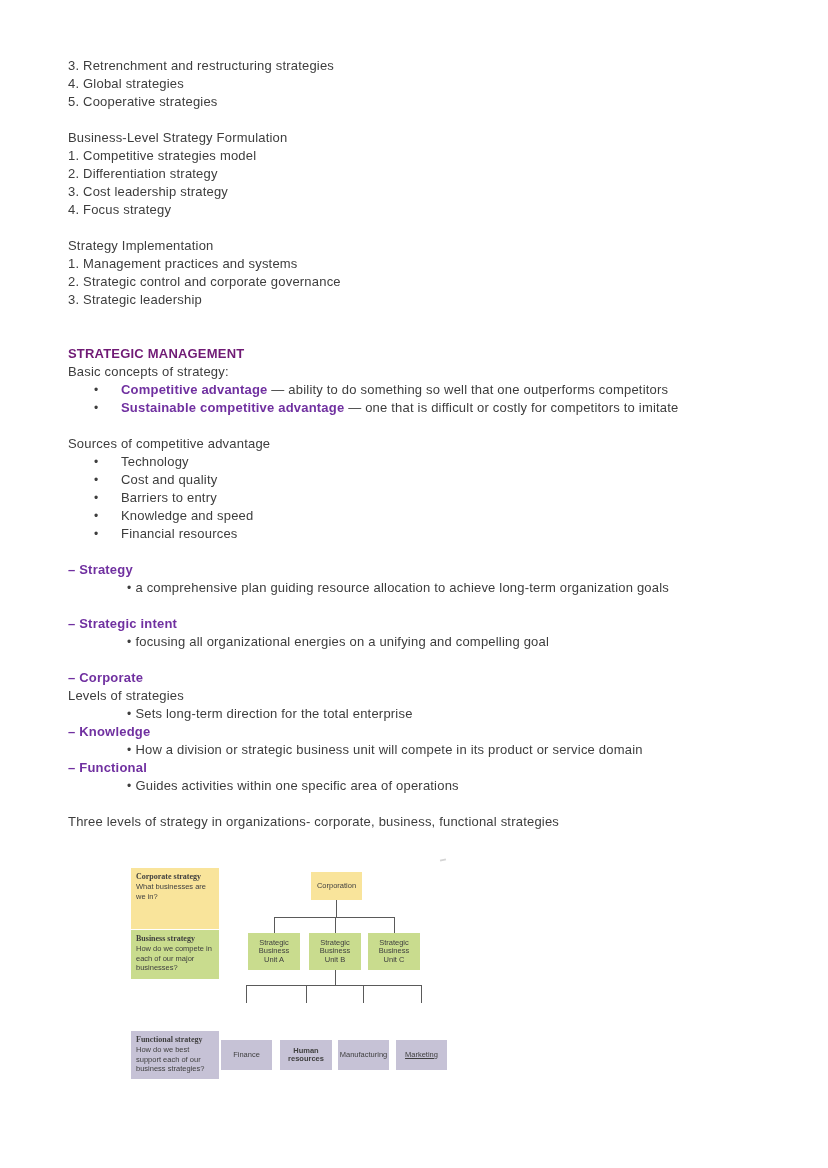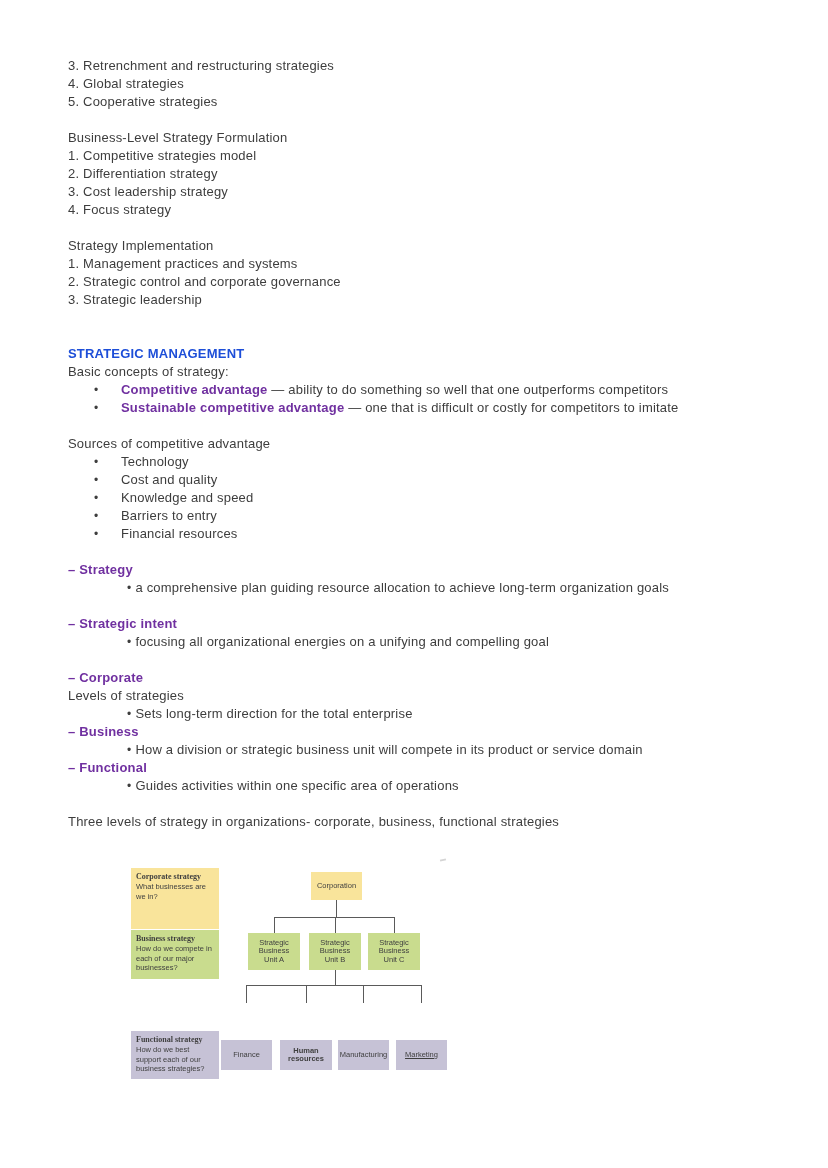--- a/index.html
+++ b/index.html
@@ -10,21 +10,21 @@
     overflow: hidden;
     font-family: "Liberation Sans", sans-serif;
   }
   .content {
     position: absolute; left: 68px; top: 57px; width: 720px;
     font-size: 13px; line-height: 18px; letter-spacing: 0.2px;
     color: #3d3d3d;
   }
   .line  { height: 18px; white-space: nowrap; }
   .b     { font-weight: normal; }
-  .red   { color: #1d4ed8; font-weight: bold; }
+  .red   { color: #701a75; font-weight: bold; }
   .pp    { color: #7030a0; font-weight: bold; }
   .gap   { height: 18px; }
   .gap2  { height: 36px; }
   .bullet1 { padding-left: 26px; }
   .bullet1 .dot { display: inline-block; width: 27px; font-size: 12px; }
   .sub   { padding-left: 59px; }
   .sub .sdot { margin-right: 4px; font-size: 12px; }
 
   
   .dg-box { position: absolute; box-sizing: border-box; color: #3f3f3f; }
@@ -82,24 +82,24 @@
     <div class="gap"></div>
 
     <div class="line b">Sources of competitive advantage</div>
     <div class="line bullet1">
       <span class="dot">•</span><span>Technology</span>
     </div>
     <div class="line bullet1">
       <span class="dot">•</span><span>Cost and quality</span>
     </div>
     <div class="line bullet1">
-      <span class="dot">•</span><span>Knowledge and speed</span>
+      <span class="dot">•</span><span>Barriers to entry</span>
     </div>
     <div class="line bullet1">
-      <span class="dot">•</span><span>Barriers to entry</span>
+      <span class="dot">•</span><span>Knowledge and speed</span>
     </div>
     <div class="line bullet1">
       <span class="dot">•</span><span>Financial resources</span>
     </div>
     <div class="gap"></div>
 
     <div class="line pp">– Strategy</div>
     <div class="line sub">
       <span class="sdot">•</span><span>a comprehensive plan guiding resource allocation to achieve long-term organization goals</span>
     </div>
@@ -109,21 +109,21 @@
     <div class="line sub">
       <span class="sdot">•</span><span>focusing all organizational energies on a unifying and compelling goal</span>
     </div>
     <div class="gap"></div>
 
     <div class="line pp">– Corporate</div>
     <div class="line b">Levels of strategies</div>
     <div class="line sub">
       <span class="sdot">•</span><span>Sets long-term direction for the total enterprise</span>
     </div>
-    <div class="line pp">– Business</div>
+    <div class="line pp">– Knowledge</div>
     <div class="line sub">
       <span class="sdot">•</span><span>How a division or strategic business unit will compete in its product or service domain</span>
     </div>
     <div class="line pp">– Functional</div>
     <div class="line sub">
       <span class="sdot">•</span><span>Guides activities within one specific area of operations</span>
     </div>
     <div class="gap"></div>
 
     <div class="line b">Three levels of strategy in organizations- corporate, business, functional strategies</div>

